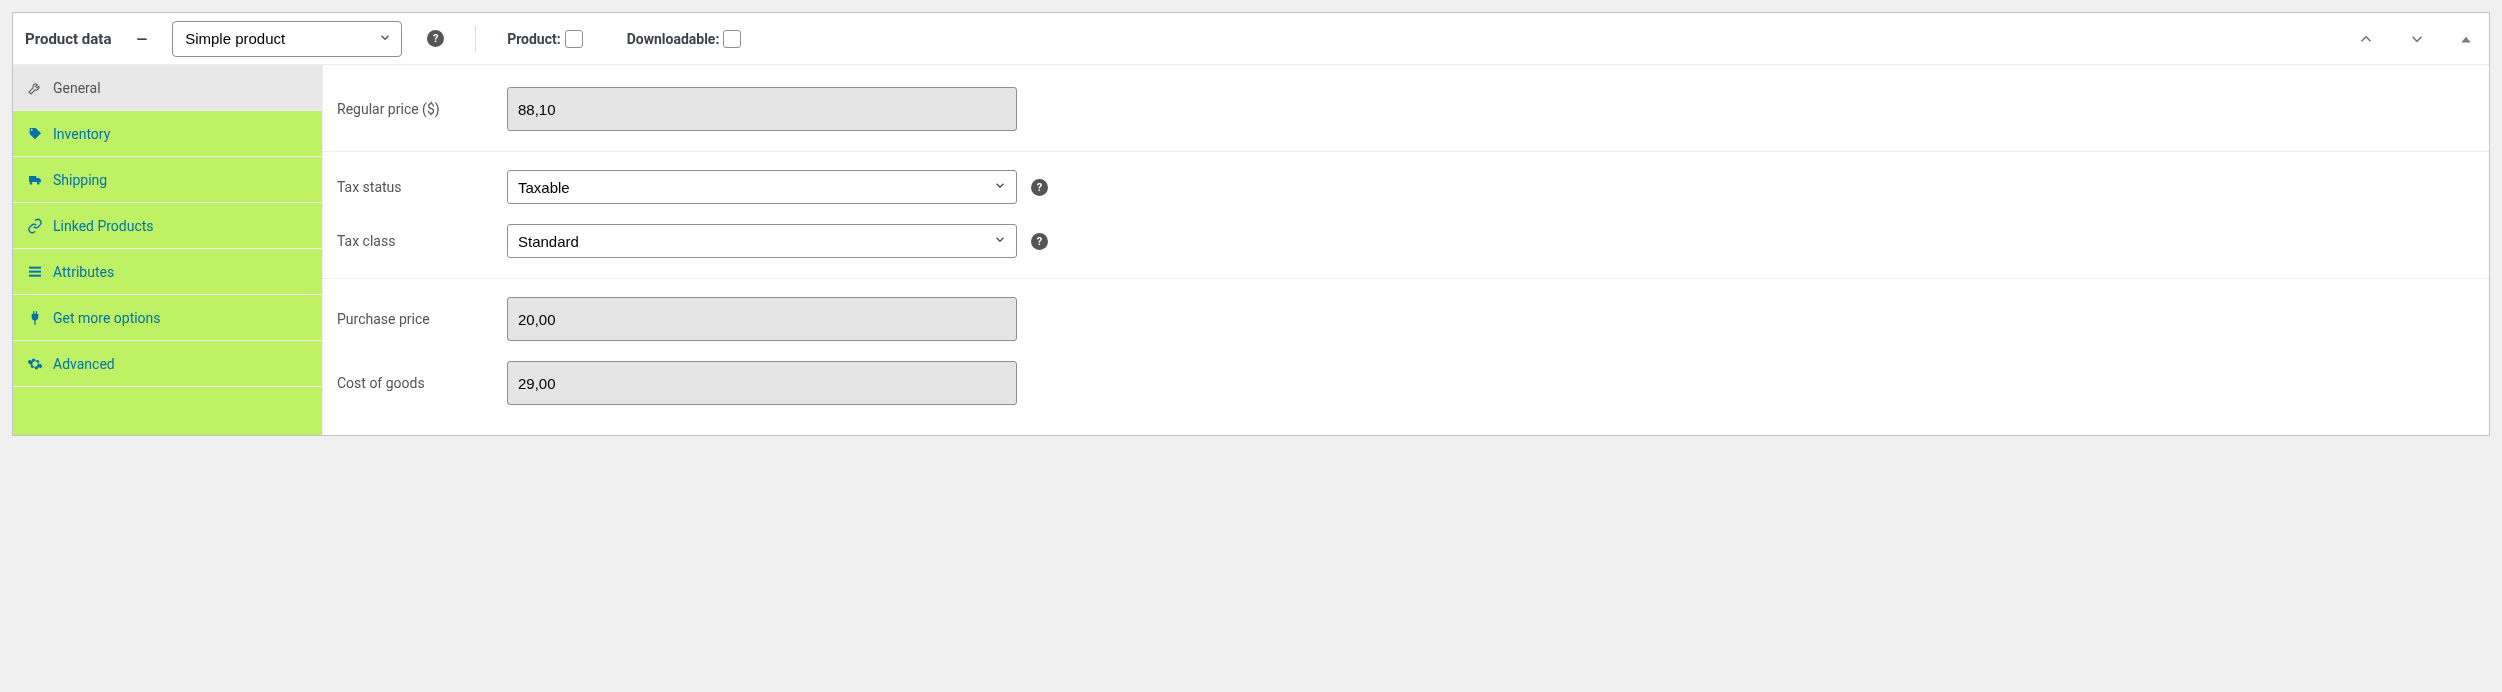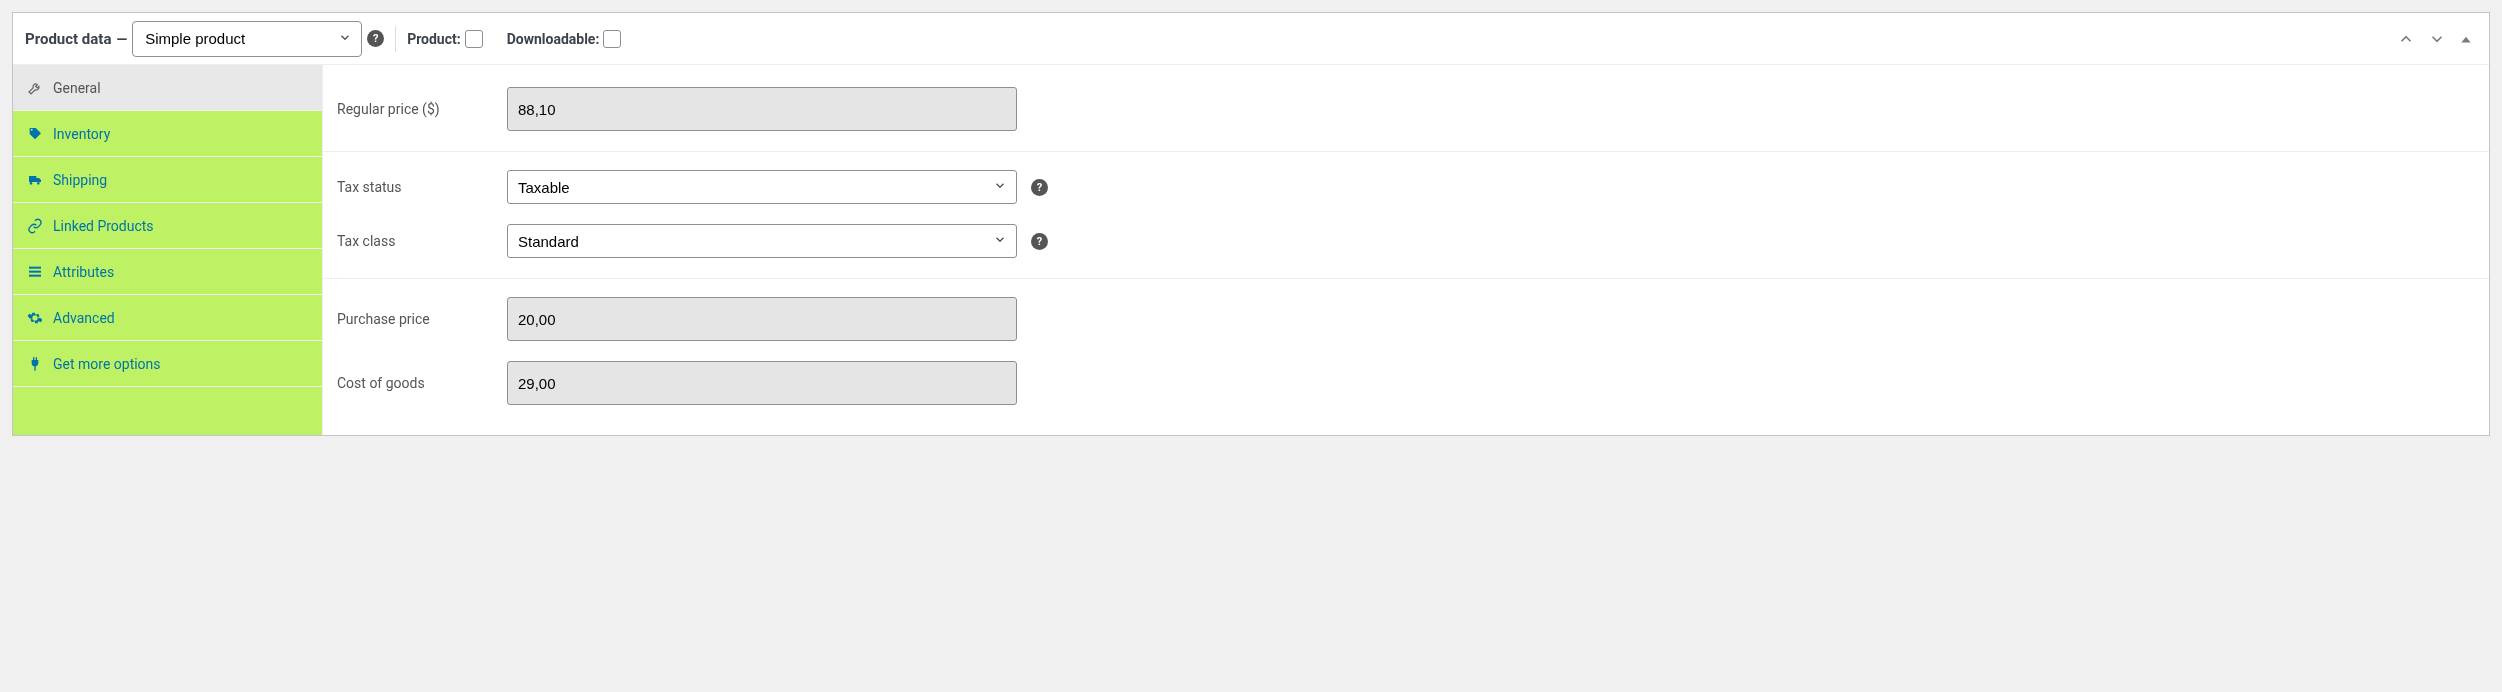--- a/index.html
+++ b/index.html
@@ -21,21 +21,21 @@
     border: 1px solid #c3c4c7;
   }
 
   
   .panel-header {
     display: flex;
     align-items: center;
     padding: 0 12px;
     height: 52px;
     border-bottom: 1px solid #eee;
-    gap: 5px;
+    gap: 25px;
   }
   .header-title {
     font-weight: 700;
     font-size: 15px;
   }
   .header-dash {
     font-weight: 700;
   }
 
   .type-select {
@@ -318,33 +318,33 @@
                 <rect x="3" y="10" width="18" height="3"></rect>
                 <rect x="3" y="16" width="18" height="3"></rect>
               </svg>
           </span>
           <span class="tab-label">Attributes</span>
         </div>
 
         <div class="tab">
           <span class="tab-icon">
             <svg width="16" height="16" viewBox="0 0 24 24" fill="#0073aa">
+                <path d="M9 2v4H7v5a5 5 0 0 0 4 4.9V22h2v-6.1A5 5 0 0 0 17 11V6h-2V2h-2v4h-2V2H9z"></path>
+              </svg>
+          </span>
+          <span class="tab-label">Get more options</span>
+        </div>
+
+        <div class="tab">
+          <span class="tab-icon">
+            <svg width="16" height="16" viewBox="0 0 24 24" fill="#0073aa">
                 <path d="M12 8a4 4 0 1 0 0 8 4 4 0 0 0 0-8zm9 4a7 7 0 0 1-.1 1.2l2.1 1.6-2 3.4-2.5-1a7 7 0 0 1-2 .1l-.4 2.7h-4l-.4-2.7a7 7 0 0 1-2-.1l-2.5 1-2-3.4 2.1-1.6A7 7 0 0 1 3 12a7 7 0 0 1 .1-1.2L1 9.2l2-3.4 2.5 1a7 7 0 0 1 2-.1L7.9 4h4l.4 2.7a7 7 0 0 1 2 .1l2.5-1 2 3.4-2.1 1.6c.1.4.1.8.1 1.2z"></path>
               </svg>
           </span>
           <span class="tab-label">Advanced</span>
-        </div>
-
-        <div class="tab">
-          <span class="tab-icon">
-            <svg width="16" height="16" viewBox="0 0 24 24" fill="#0073aa">
-                <path d="M9 2v4H7v5a5 5 0 0 0 4 4.9V22h2v-6.1A5 5 0 0 0 17 11V6h-2V2h-2v4h-2V2H9z"></path>
-              </svg>
-          </span>
-          <span class="tab-label">Get more options</span>
         </div>
 
       </div>
 
       <div class="content">
 
         <div class="form-row first-of-group">
           <span class="field-label">Regular price ($)</span>
           <input type="text" class="text-input" value="88,10" style="">
         </div>

